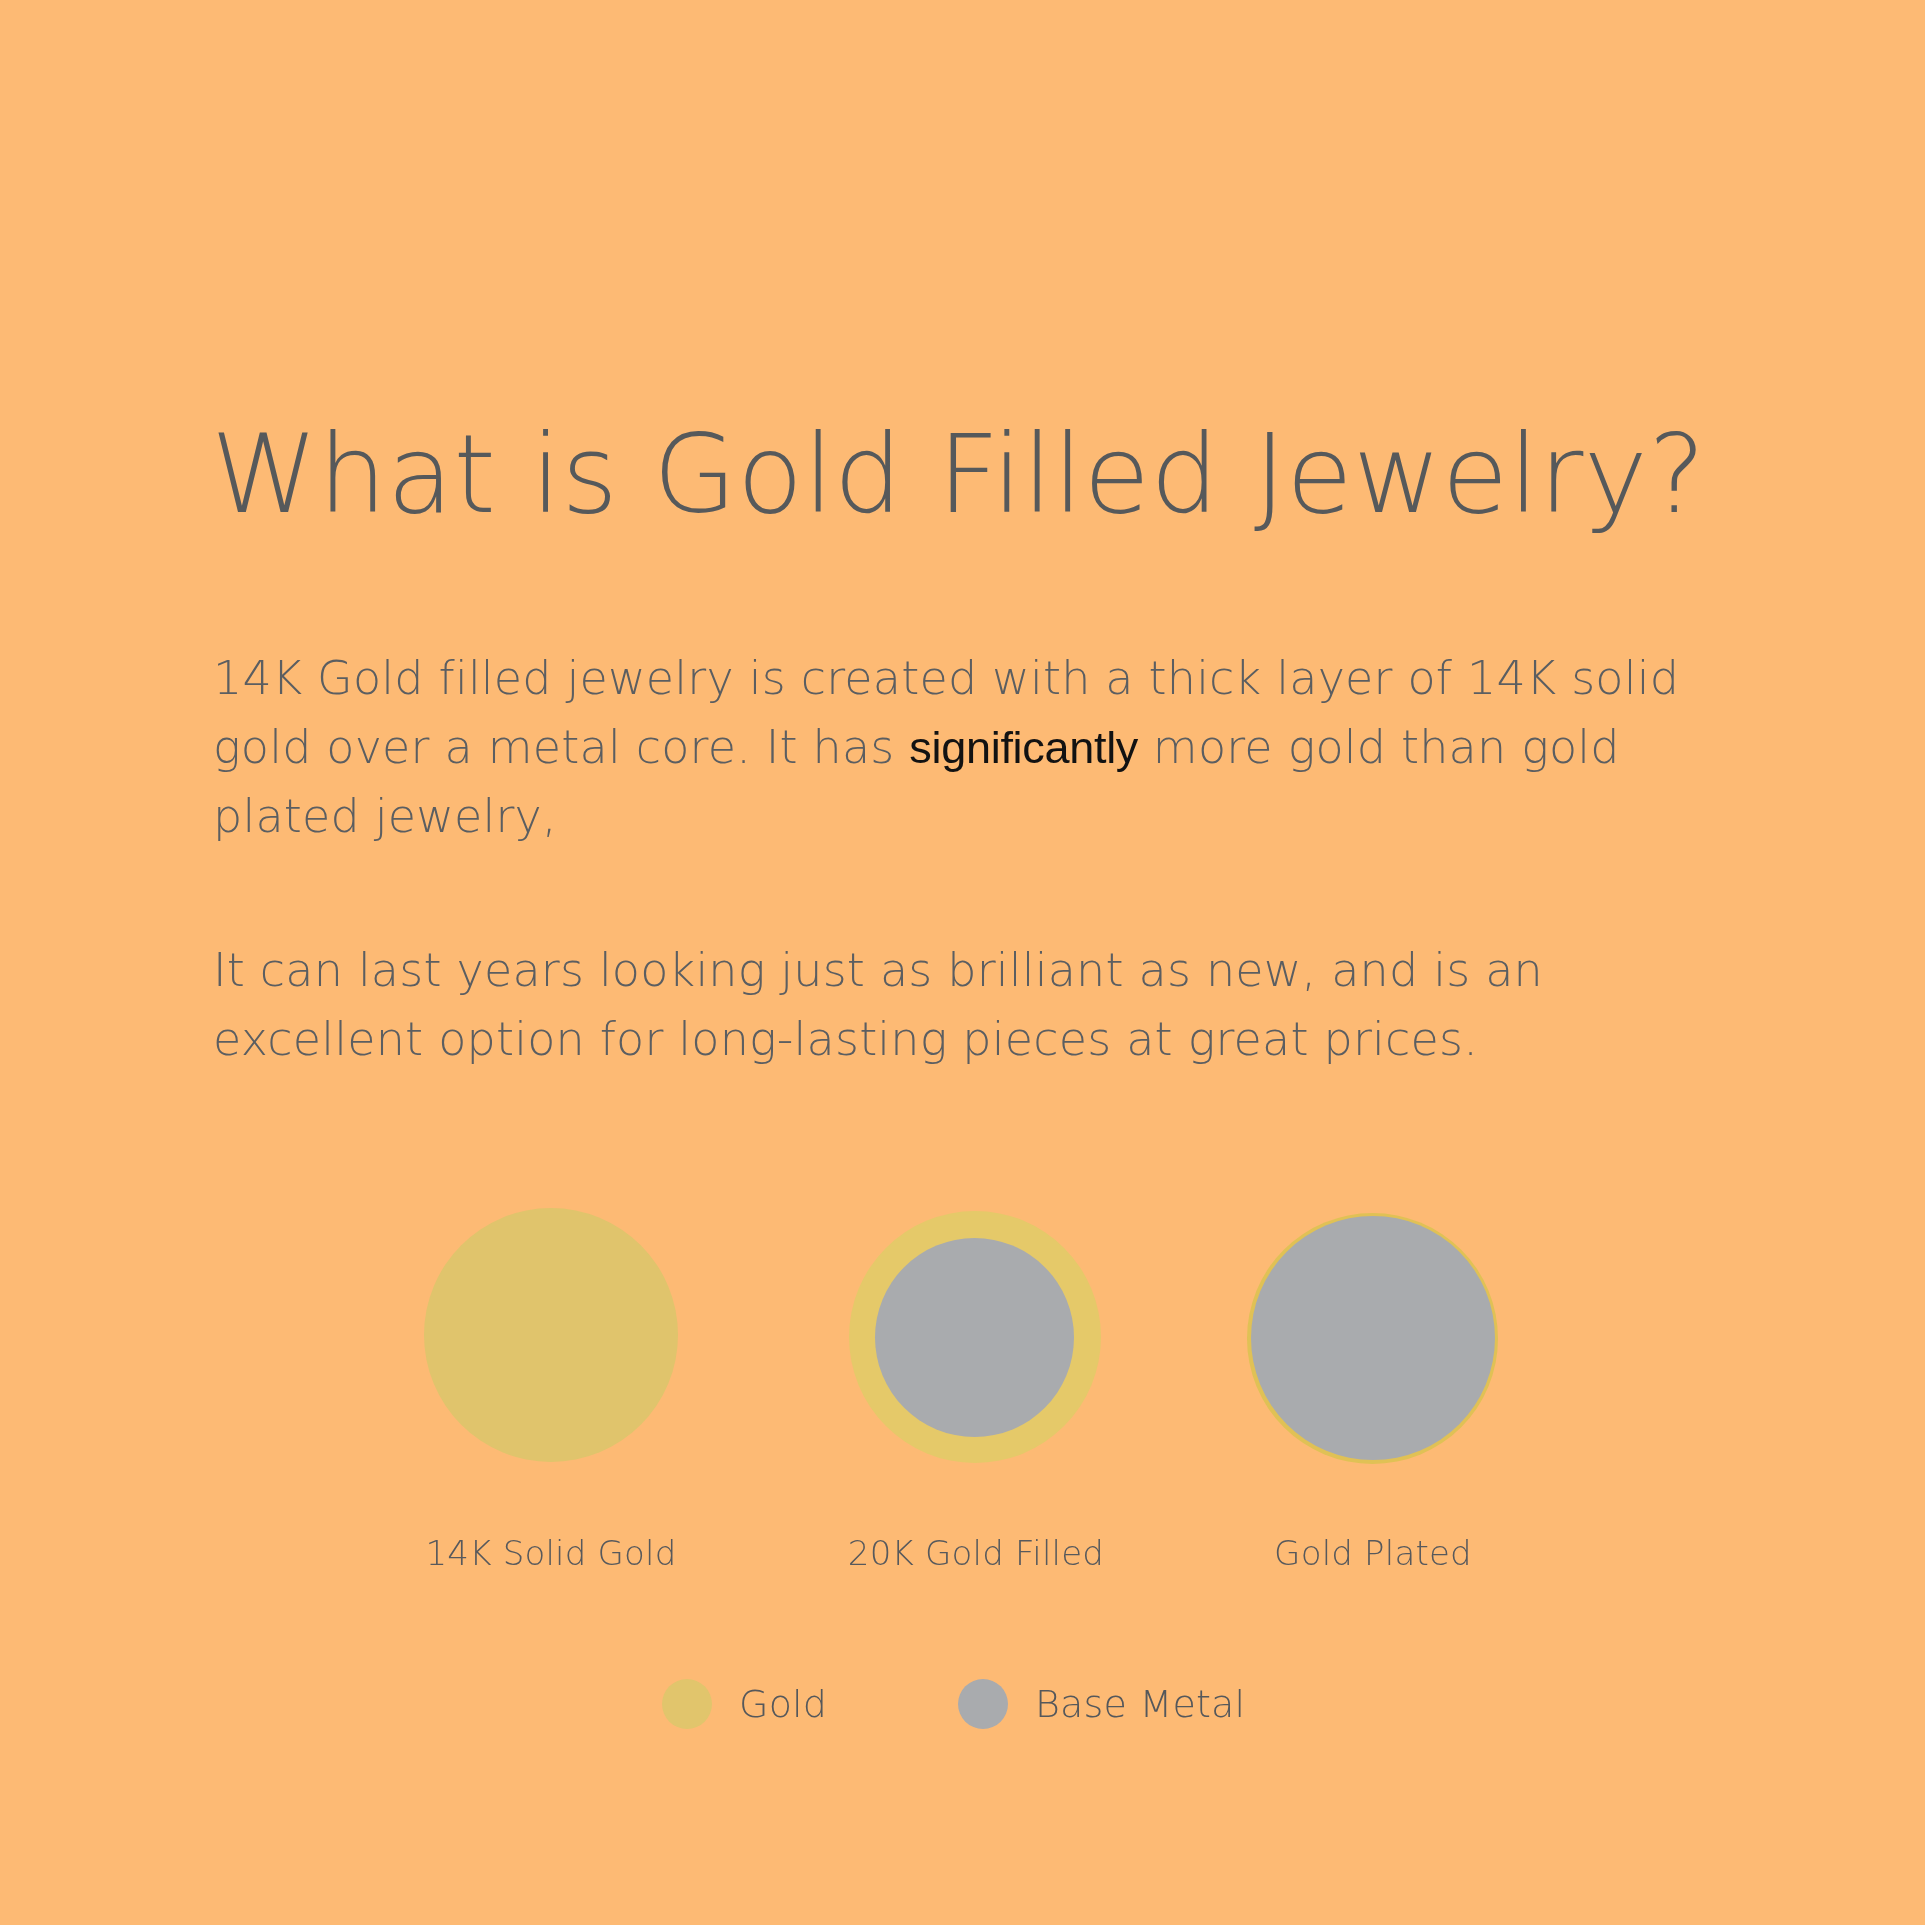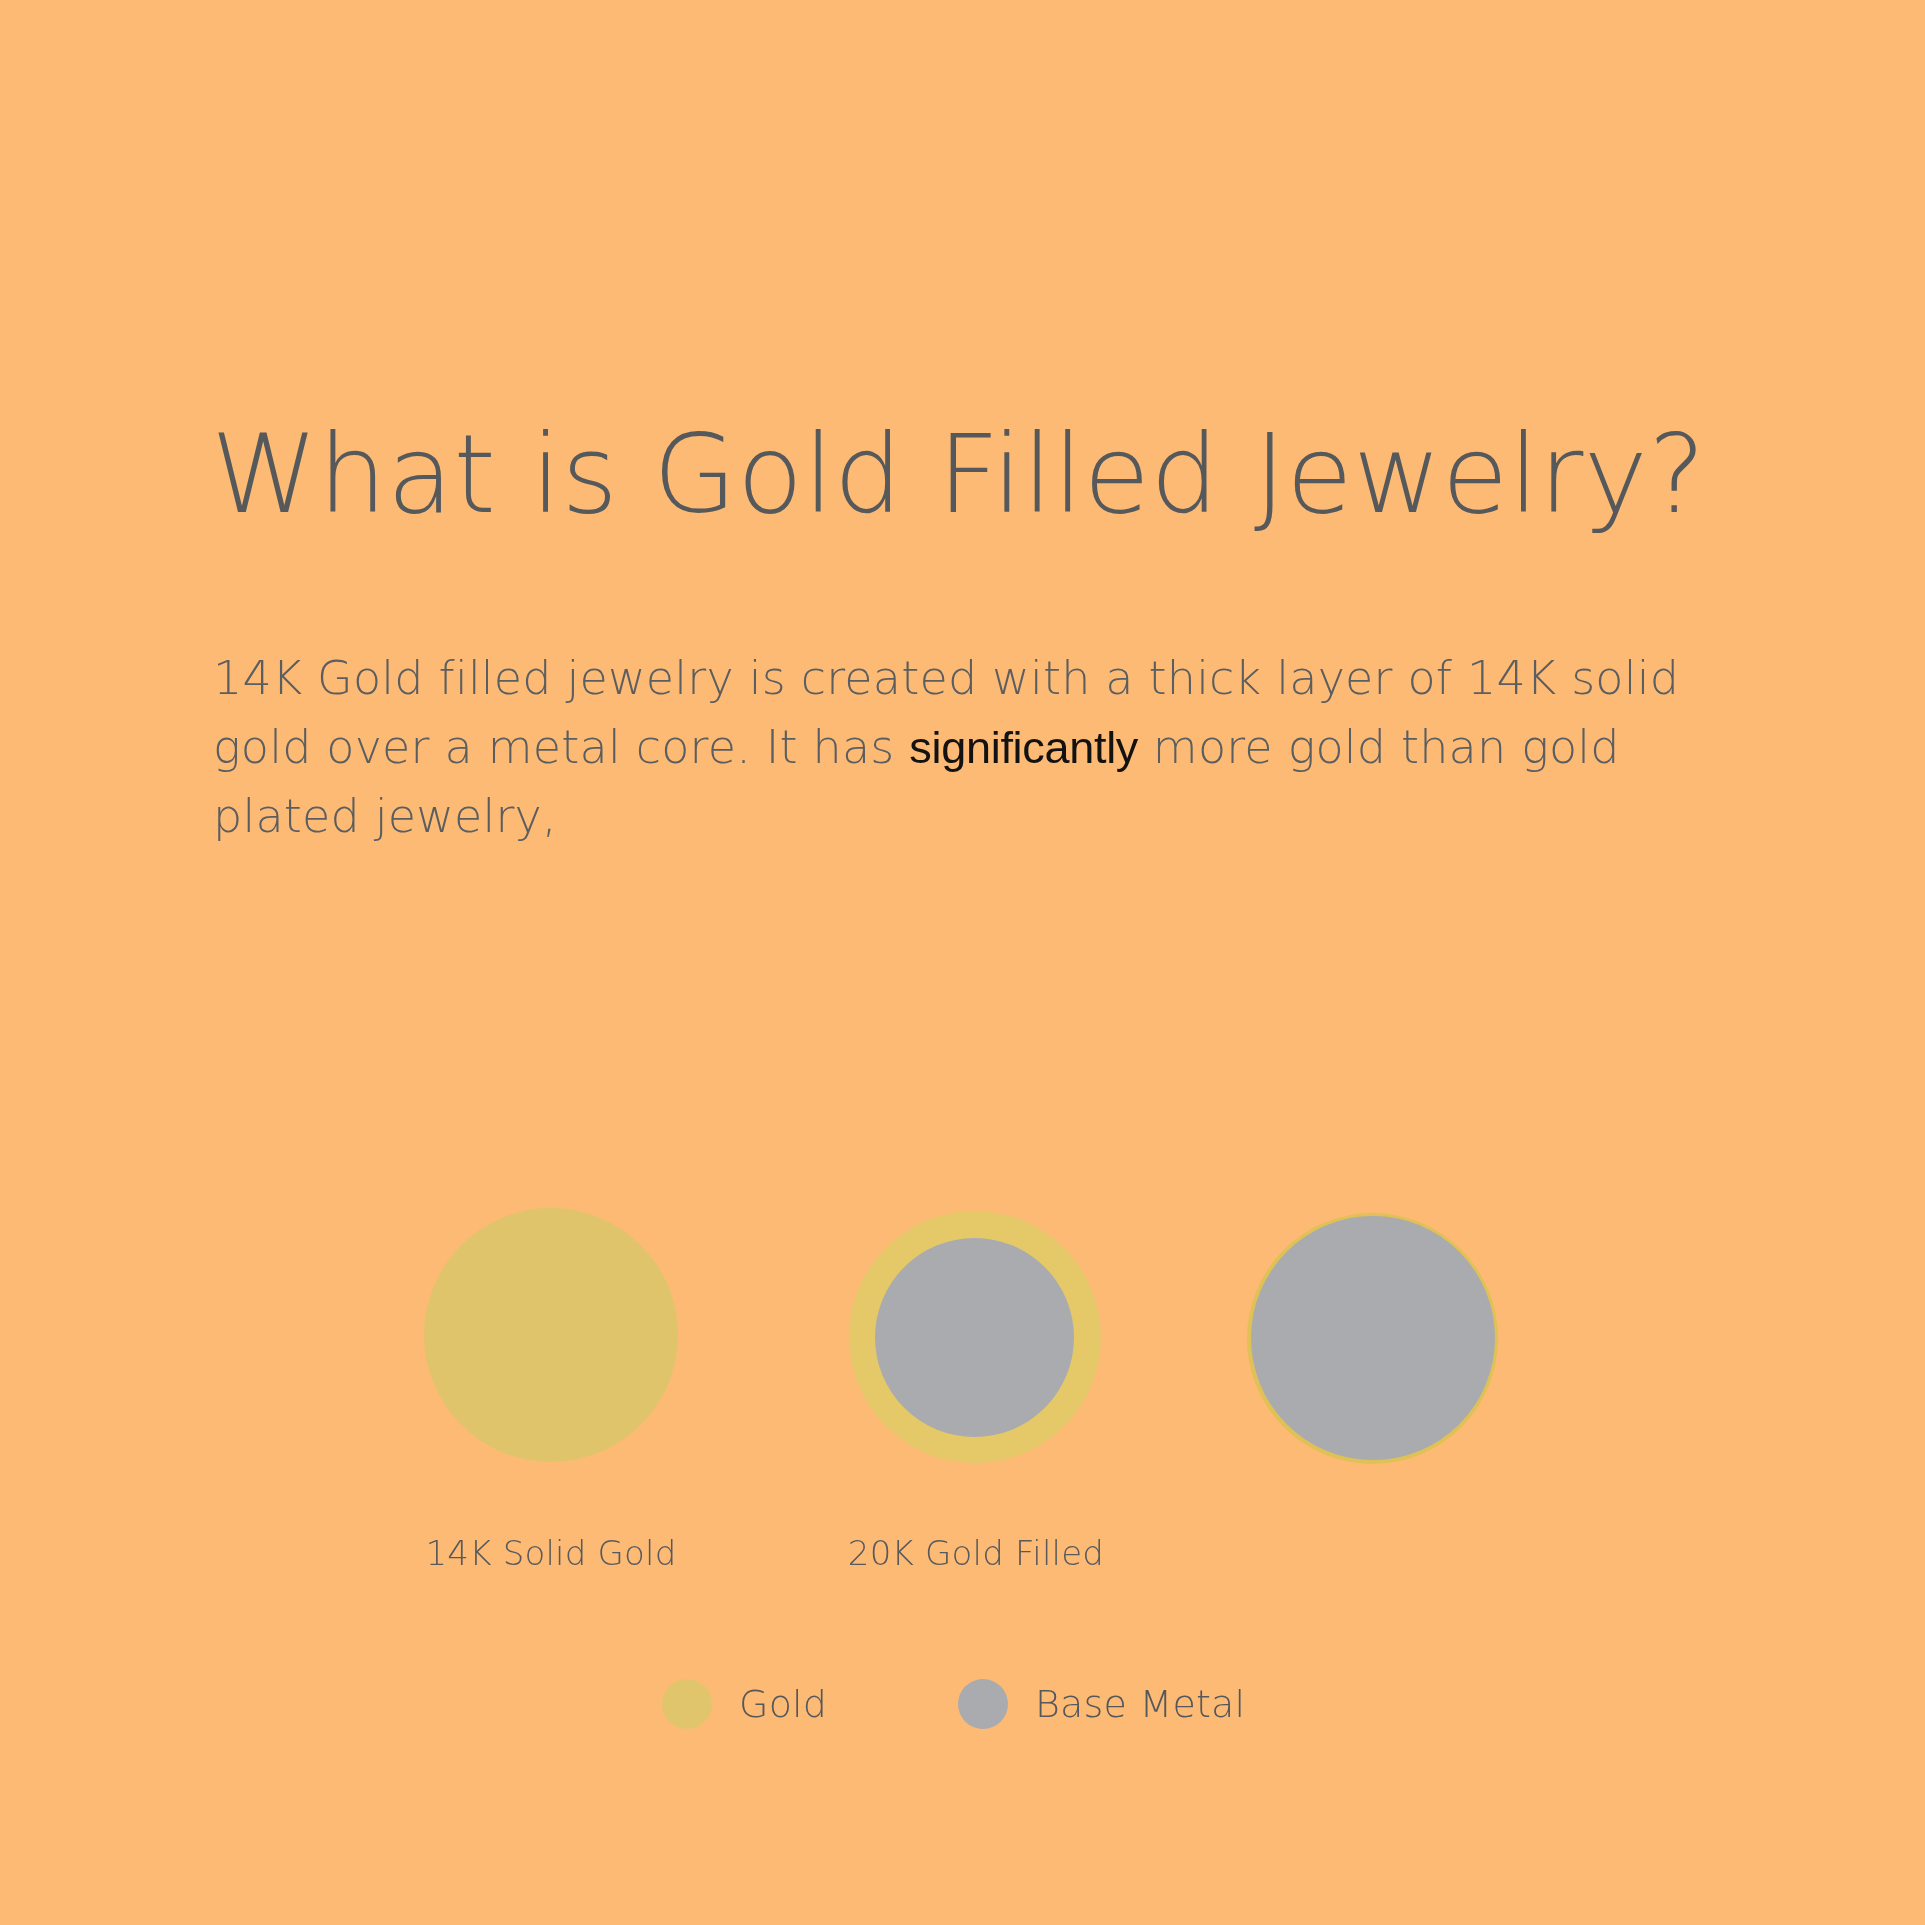--- a/index.html
+++ b/index.html
@@ -178,20 +178,21 @@
 
 <div id="page">
 
   <h1 id="page-title">What is Gold Filled Jewelry?</h1>
 
   <div id="body-copy">
     <p class="para"><span>14K Gold filled jewelry is created with a thick layer of 14K solid gold over a metal core. It has </span><span class="emph">significantly</span><span> more gold than gold plated jewelry,</span></p>
 
     <div class="para-gap"></div>
 
+    <p class="para">It can last years looking just as brilliant as new, and is an excellent option for long-lasting pieces at great prices.</p>
   </div>
 
   <div id="diagram">
 
     <div class="circle-slot slot-1">
       <div class="disc solid-gold"></div>
     </div>
 
     <div class="circle-slot slot-2">
       <div class="disc filled-outer"></div>
@@ -201,20 +202,21 @@
     <div class="circle-slot slot-3">
       <div class="disc plated-outer"></div>
       <div class="disc plated-core"></div>
     </div>
 
   </div>
 
   <div id="captions">
     <div class="caption cap-1">14K Solid Gold</div>
     <div class="caption cap-2">20K Gold Filled</div>
+    <div class="caption cap-3">Gold Plated</div>
   </div>
 
   <div id="legend">
 
     <div class="legend-item li-gold">
       <span class="legend-dot dot-gold"></span>
       <span class="legend-label">Gold</span>
     </div>
 
     <div class="legend-item li-base">

